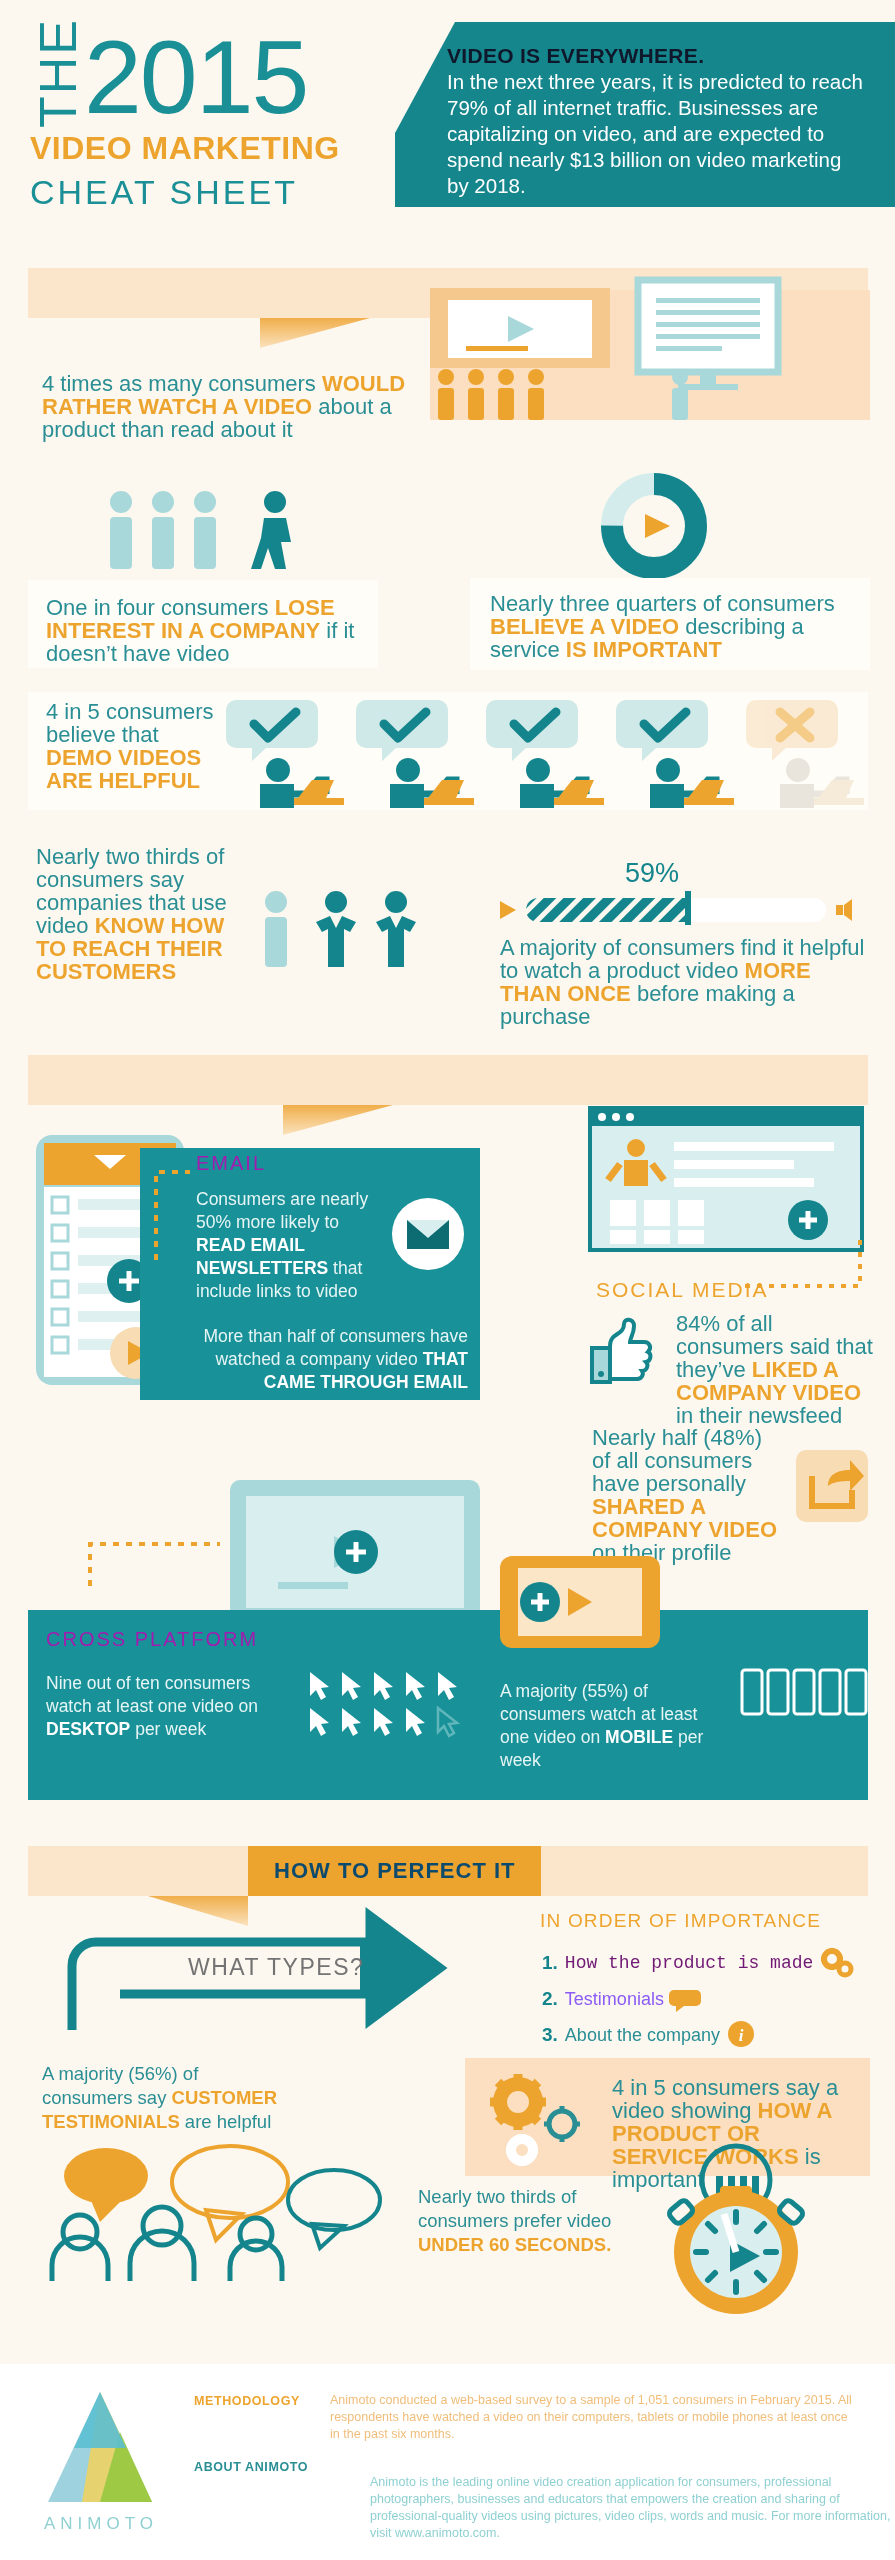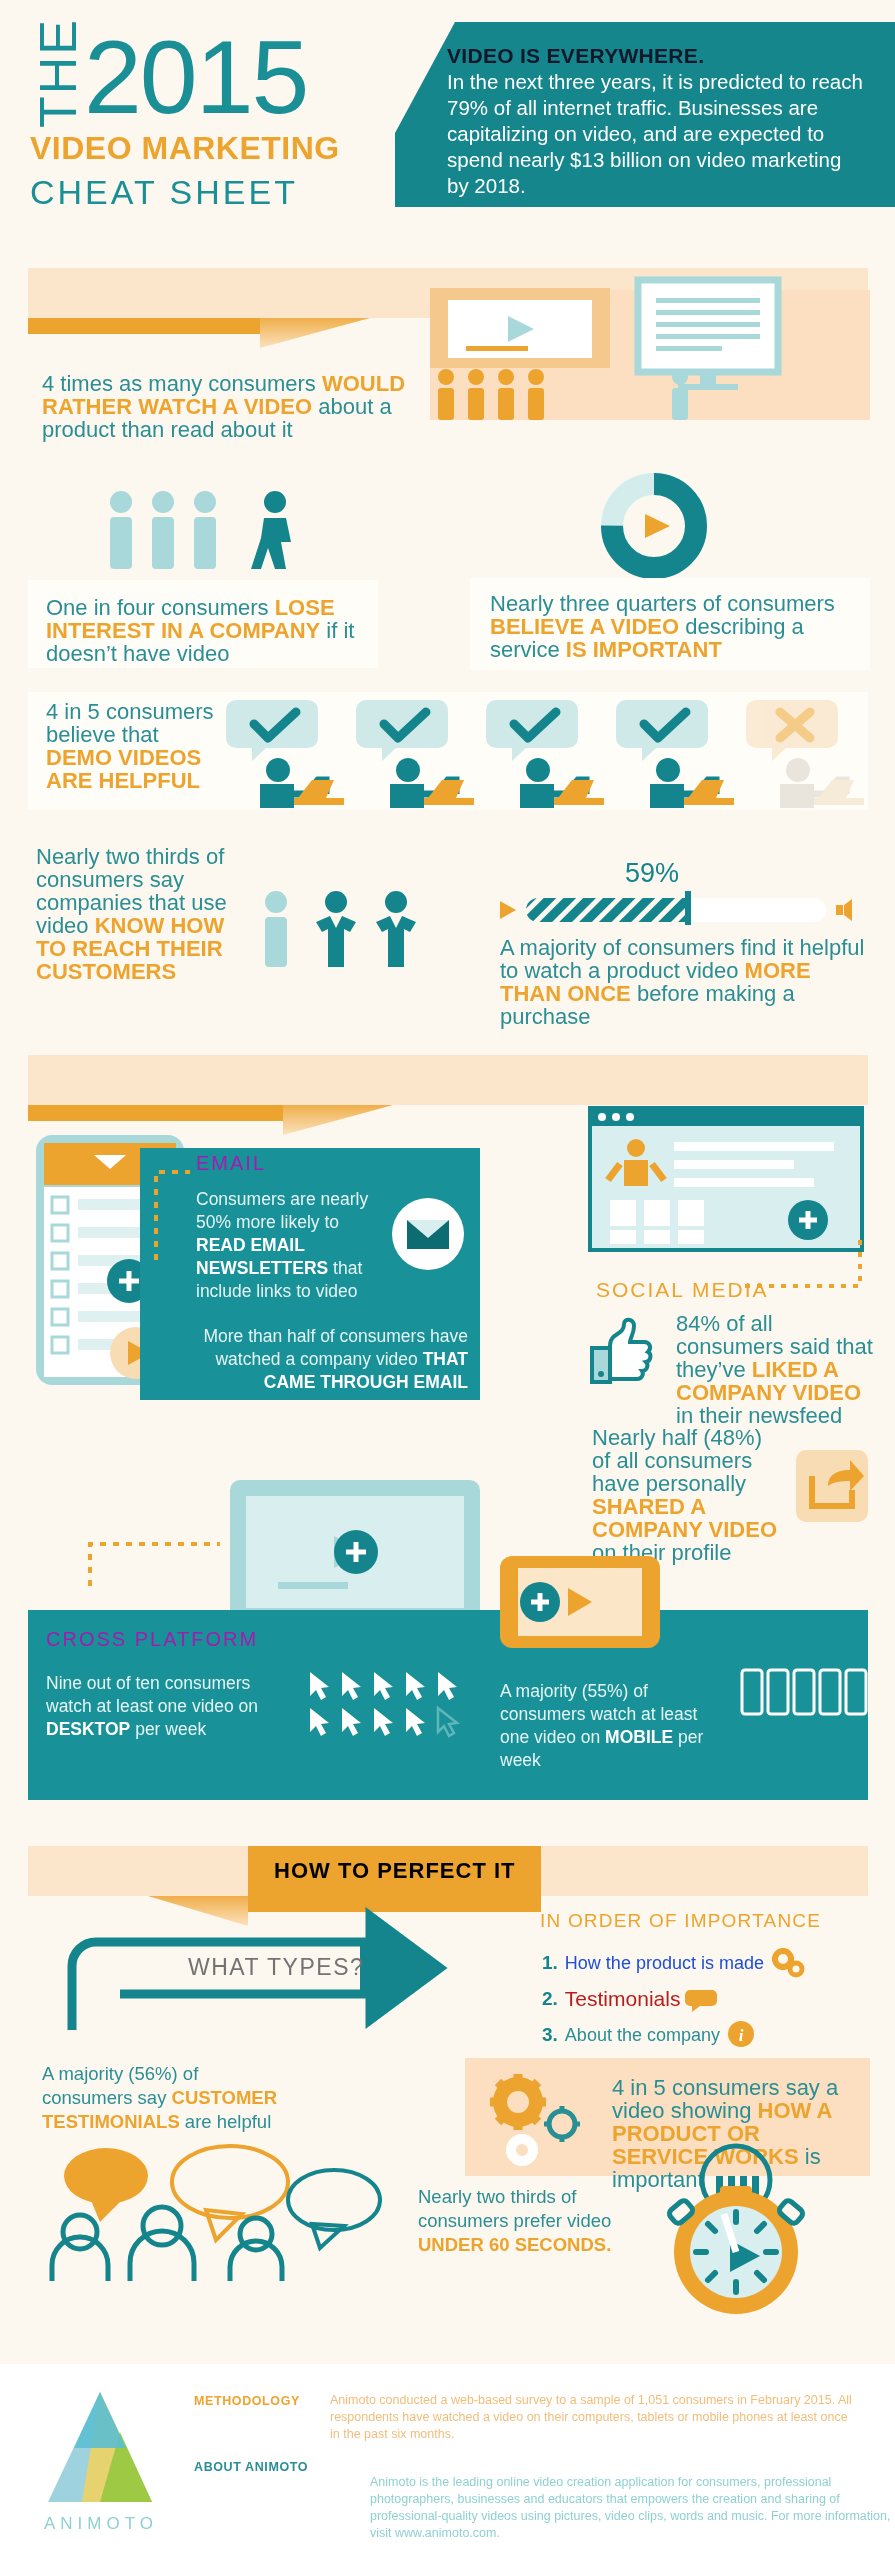--- a/index.html
+++ b/index.html
@@ -36,22 +36,22 @@
     background: #16868d; color: #fff;
     padding: 22px 28px 20px 52px;
     clip-path: polygon(60px 0, 100% 0, 100% 100%, 0 100%, 0 60%);
   }
   .hero-lead { color: #0f172a; font-weight: bold; font-size: 21px; letter-spacing: 0.3px; }
   .hero-body { font-size: 20.5px; line-height: 26px; font-weight: 300; margin-top: 1px; }
 
   
   .banner { position: absolute; height: 50px; }
   .banner .tab {
-    background: #eda42e; color: #000000; font-weight: bold; font-size: 22px;
-    letter-spacing: 1px; height: 66px; line-height: 50px; padding: 0 26px;
+    background: #eda42e; color: #0c4a6e; font-weight: bold; font-size: 22px;
+    letter-spacing: 1px; height: 50px; line-height: 50px; padding: 0 26px;
     display: inline-block;
   }
   .banner .fade {
     position: absolute; top: 50px; height: 30px;
     background: linear-gradient(to bottom, #f0ae4a, #fbe2bd);
   }
   .banner .strip {
     position: absolute; top: 0; height: 50px; background: #fbe6cb;
   }
 
@@ -443,35 +443,35 @@
   <polygon points="310,6 380,58 310,110" fill="#14858c"></polygon>
   <rect x="300" y="30" width="20" height="56" fill="#14858c"></rect>
 </svg>
 <div style="position:absolute; left:188px; top:1954px; color:#737373; font-size:23px; font-weight:300; letter-spacing:1.5px;">WHAT TYPES?</div>
 
 <div style="position:absolute; left:540px; top:1910px; color:#eda42e; font-size:19px; font-weight:300; letter-spacing:1.2px;">IN ORDER OF IMPORTANCE</div>
 
 <div style="position:absolute; left:542px; top:1948px; width:330px;">
   <div style="display:flex; align-items:center; gap:7px; margin-bottom:9px;">
     <span style="color:#14858c; font-weight:bold; font-size:19px;">1.</span>
-    <span style="color:#1d4ed8; font-size:18px; font-weight:300;">How the product is made</span>
+    <span style="color:#701a75; font-size:18px; font-weight:300;font-family:Liberation Mono, monospace;">How the product is made</span>
     <svg width="34" height="30">
       <circle cx="12" cy="11" r="8" fill="none" stroke="#eda42e" stroke-width="6"></circle>
       <g stroke="#eda42e" stroke-width="4">
           <line x1="12" y1="0" x2="12" y2="4"></line>
           <line x1="12" y1="18" x2="12" y2="22"></line>
           <line x1="1" y1="11" x2="5" y2="11"></line>
           <line x1="19" y1="11" x2="23" y2="11"></line>
         </g>
       <circle cx="25" cy="21" r="6" fill="none" stroke="#eda42e" stroke-width="5"></circle>
     </svg>
   </div>
   <div style="display:flex; align-items:center; gap:7px; margin-bottom:9px;">
     <span style="color:#14858c; font-weight:bold; font-size:19px;">2.</span>
-    <span style="color:#b91c1c; font-size:21px; font-weight:300;">Testimonials</span>
+    <span style="color:#8b5cf6; font-size:18px; font-weight:300;">Testimonials</span>
     <svg width="30" height="24">
       <path d="M3,3 h22 a5,5 0 0 1 5,5 v6 a5,5 0 0 1 -5,5 h-12 l-8,6 v-6 h-2 a5,5 0 0 1 -5,-5 v-6 a5,5 0 0 1 5,-5 z" fill="#eda42e"></path>
     </svg>
   </div>
   <div style="display:flex; align-items:center; gap:7px;">
     <span style="color:#14858c; font-weight:bold; font-size:19px;">3.</span>
     <span style="color:#2a8e95; font-size:18px; font-weight:300;">About the company</span>
     <svg width="30" height="30">
       <circle cx="14" cy="14" r="13" fill="#eda42e"></circle>
       <text x="14" y="21" font-size="17" font-style="italic" font-weight="bold" fill="#ffffff" text-anchor="middle" font-family="Liberation Serif, serif">i</text>

